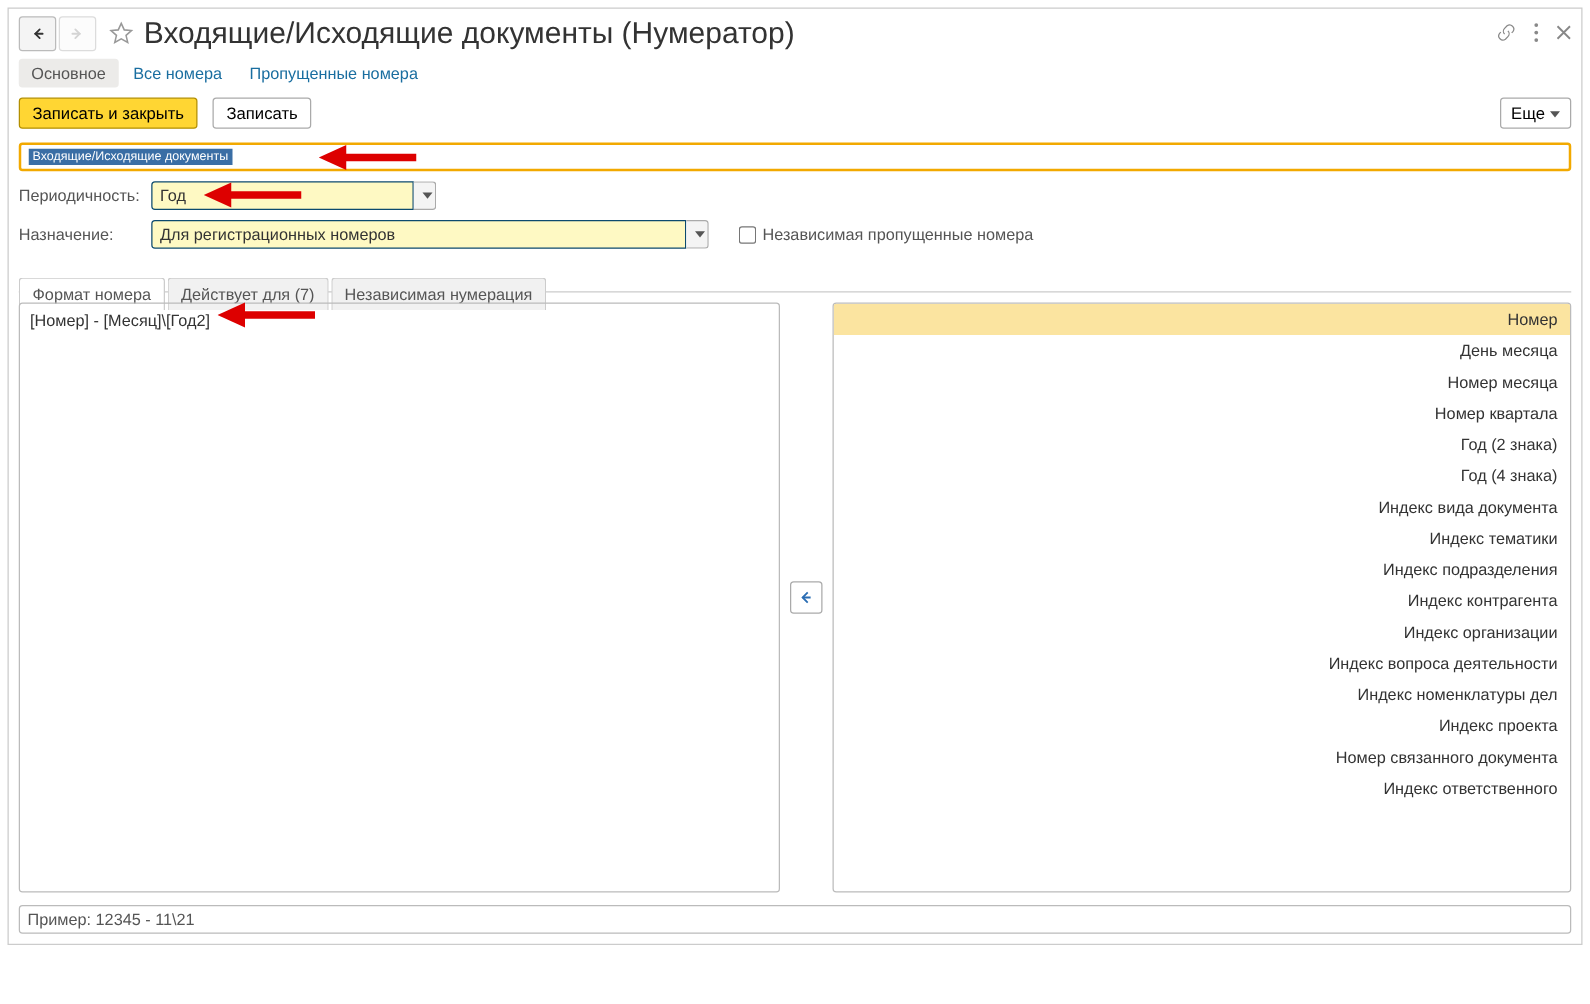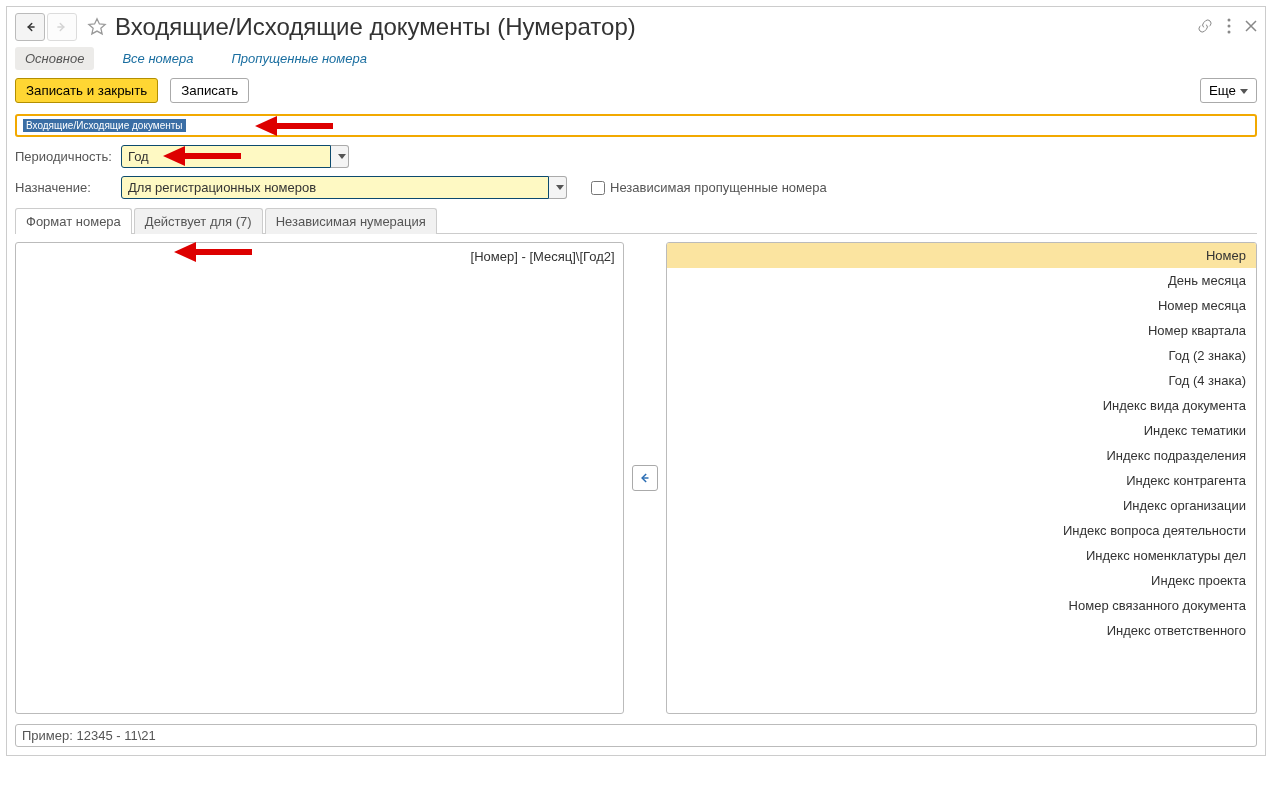--- a/index.html
+++ b/index.html
@@ -8,21 +8,21 @@
 
     .titlebar { display: flex; align-items: center; padding-bottom: 6px; }
     .nav-btns { display: flex; gap: 2px; margin-right: 10px; }
     .nav-btn { width: 30px; height: 28px; border: 1px solid #bbb; border-radius: 3px; background: #f4f4f4; display: flex; align-items: center; justify-content: center; cursor: pointer; }
     .nav-btn.disabled { opacity: 0.5; pointer-events: none; background: #fafafa; }
     .star-icon { width: 20px; height: 20px; margin-right: 8px; color: #999; }
     .title { font-size: 24px; font-weight: 400; flex: 1; }
     .title-icons { display: flex; align-items: center; gap: 14px; }
     .ti-icon { color: #888; cursor: pointer; }
 
-    .nav-tabs { display: flex; gap: 18px; padding-bottom: 8px; font-style: italic; }
+    .nav-tabs { display: flex; gap: 2px; padding-bottom: 8px; }
     .nav-tab { padding: 4px 10px; border-radius: 3px; cursor: pointer; color: #1a6ea0; }
     .nav-tab.active { background: #ecebe9; color: #555; }
 
     .toolbar { display: flex; align-items: center; gap: 12px; padding-bottom: 10px; border-bottom: 1px solid transparent; }
     .btn { padding: 4px 10px; border: 1px solid #aaa; border-radius: 3px; background: #fff; cursor: pointer; }
     .btn.primary { background: #ffd633; border-color: #b38f00; }
     .btn.more { margin-left: auto; padding: 4px 8px; }
     .caret { display: inline-block; width: 0; height: 0; border-left: 4px solid transparent; border-right: 4px solid transparent; border-top: 5px solid #555; margin-left: 4px; vertical-align: middle; }
 
     .main-input-wrap { border: 2px solid #f2a900; border-radius: 3px; padding: 0; margin-bottom: 8px; position: relative; }
@@ -33,25 +33,25 @@
 
     .form-row { display: flex; align-items: center; gap: 6px; margin-bottom: 8px; }
     .form-label { width: 100px; color: #555; }
     .select-wrap { display: flex; align-items: stretch; position: relative; }
     .select-input { border: 1px solid #0c4a6e; border-radius: 3px 0 0 3px; padding: 3px 6px; background: #fef9c3; }
     .select-btn { width: 18px; border: 1px solid #aaa; border-left: none; border-radius: 0 3px 3px 0; background: #f4f4f4; display: flex; align-items: center; justify-content: center; cursor: pointer; }
     .chk { margin-left: 18px; display: flex; align-items: center; gap: 5px; color: #555; }
     .chk input { width: 14px; height: 14px; }
 
     .sub-tabs { display: flex; gap: 2px; border-bottom: 1px solid #ccc; margin-bottom: 8px; }
-    .sub-tab { padding: 5px 10px; border: 1px solid #ccc; border-bottom: none; border-radius: 3px 3px 0 0; background: #f1f1f1; cursor: pointer; color: #555; position: relative; top: 1px; }
+    .sub-tab { padding: 5px 10px; border: 1px solid #ccc; border-bottom: none; border-radius: 3px 3px 0 0; background: #f1f1f1; cursor: pointer; color: #555; position: relative; top: 15px; }
     .sub-tab.active { background: #fff; }
 
     .format-area { display: flex; gap: 6px; }
-    .format-text { width: 49%; height: 472px; border: 1px solid #bbb; border-radius: 3px; padding: 6px 8px; font-size: 13px; color: #333; position: relative; text-align: right; }
+    .format-text { width: 49%; height: 472px; border: 1px solid #bbb; border-radius: 3px; padding: 6px 8px; font-size: 13px; color: #333; position: relative; }
     .move-btn-col { width: 30px; display: flex; flex-direction: column; justify-content: center; align-items: center; }
     .move-btn { width: 26px; height: 26px; border: 1px solid #aaa; border-radius: 3px; background: #fff; display: flex; align-items: center; justify-content: center; cursor: pointer; }
     .list-panel { flex: 1; border: 1px solid #bbb; border-radius: 3px; overflow-y: auto; text-align: right; }
     .list-item { padding: 5px 10px; color: #333; cursor: pointer; }
     .list-item.selected { background: #fbe4a0; }
 
     .example-bar { margin-top: 10px; border: 1px solid #bbb; border-radius: 3px; padding: 3px 6px; color: #555; }
   </style>
 </head>
 <body>

